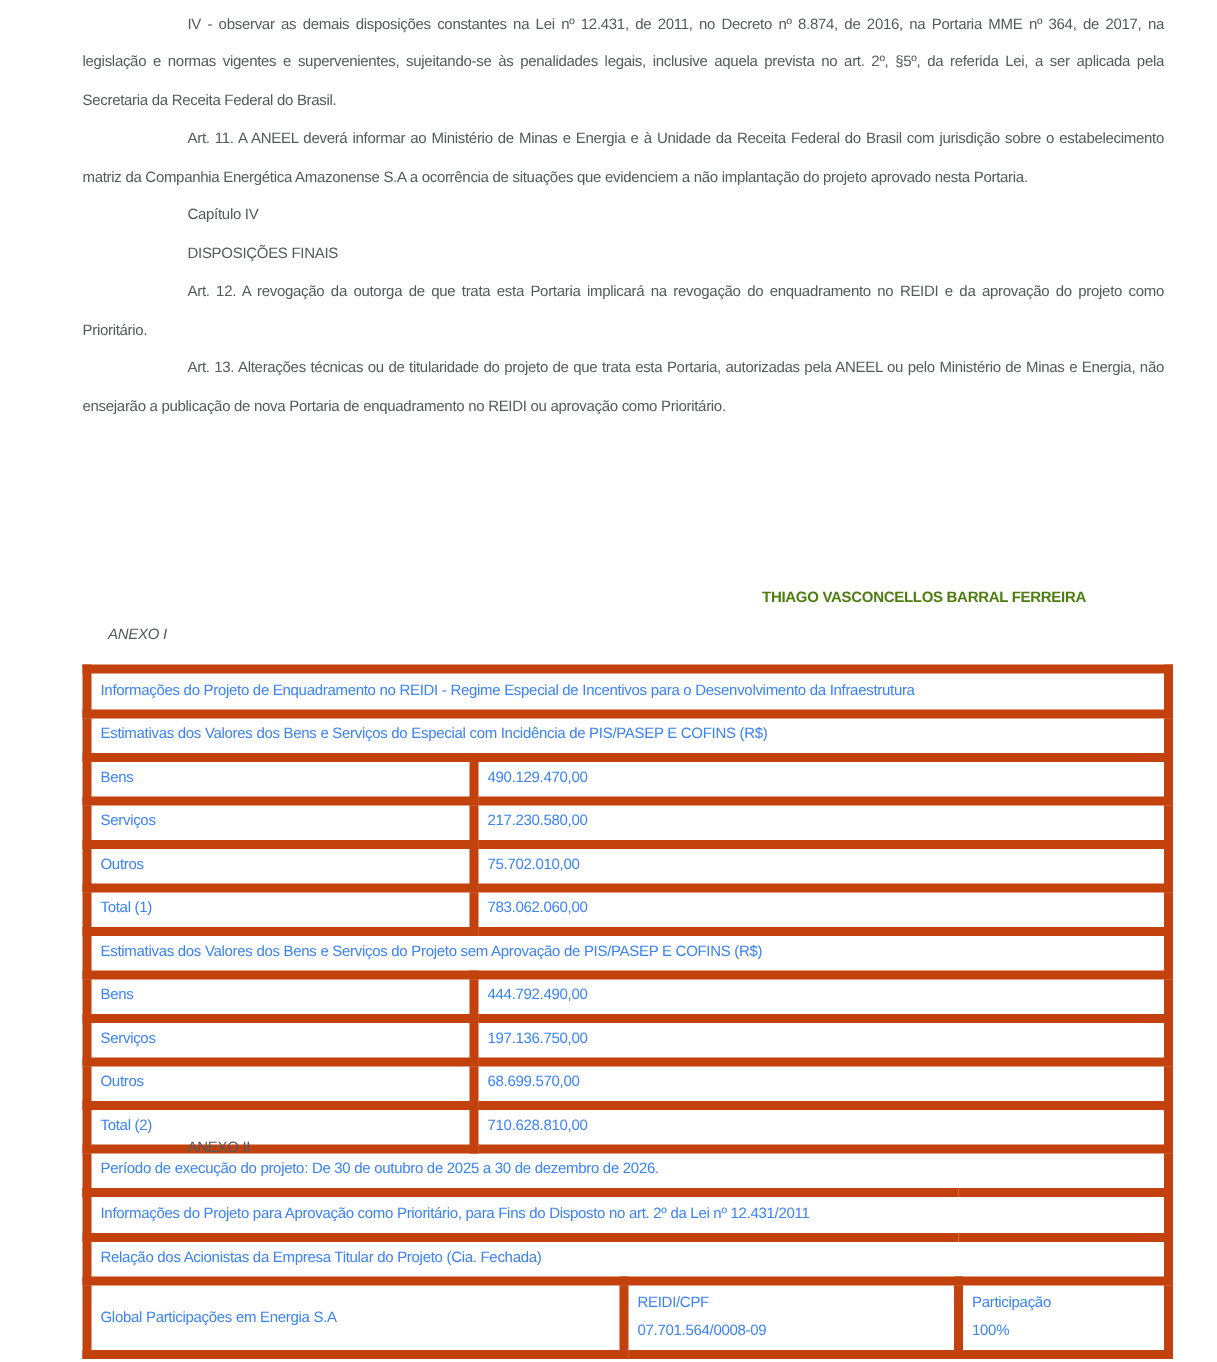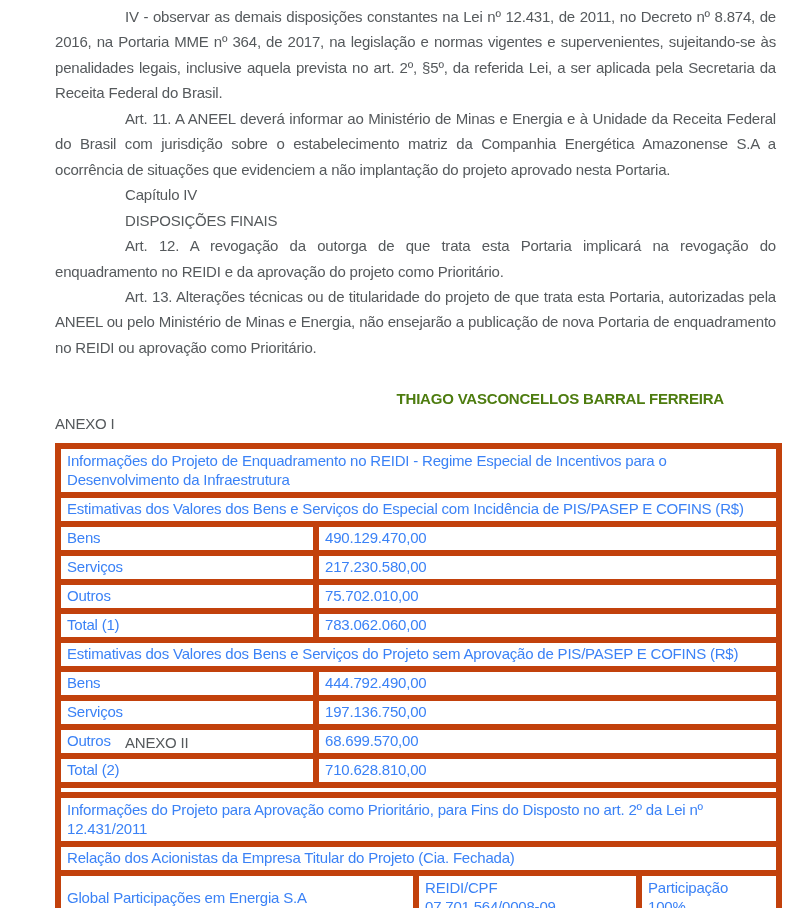--- a/index.html
+++ b/index.html
@@ -5,21 +5,21 @@
   html, body { margin: 0; padding: 0; background: #ffffff; }
   .page {
     position: relative;
     width: 811px;
     height: 908px;
     background: #ffffff;
     overflow: hidden;
     box-sizing: border-box;
     padding: 4px 35px 0 55px;
     font-family: "Liberation Sans", "DejaVu Sans", sans-serif;
-    font-size: 15px;
+    font-size: 10px;
     letter-spacing: -0.2px;
     color: #55595c;
   }
   .para {
     margin: 0;
     text-align: justify;
     text-indent: 70px;
     line-height: 25.45px;
   }
   .line {
@@ -34,28 +34,29 @@
     width: 721px;
     box-sizing: border-box;
     text-align: right;
     padding-right: 52px;
     line-height: 25.45px;
     font-weight: bold;
     color: #4d7c0f;
   }
   .anexo1-label {
     position: absolute;
-    left: 55px;
+    left: 72px;
     top: 411px;
     line-height: 25.45px;
+    font-style: italic;
   }
   .anexo2-label {
     position: absolute;
     left: 125px;
-    top: 730px;
+    top: 753px;
     line-height: 25.45px;
   }
   table.doc-table {
     position: absolute;
     left: 55px;
     border-collapse: collapse;
     table-layout: fixed;
     width: 721px;
     background: #ffffff;
   }

